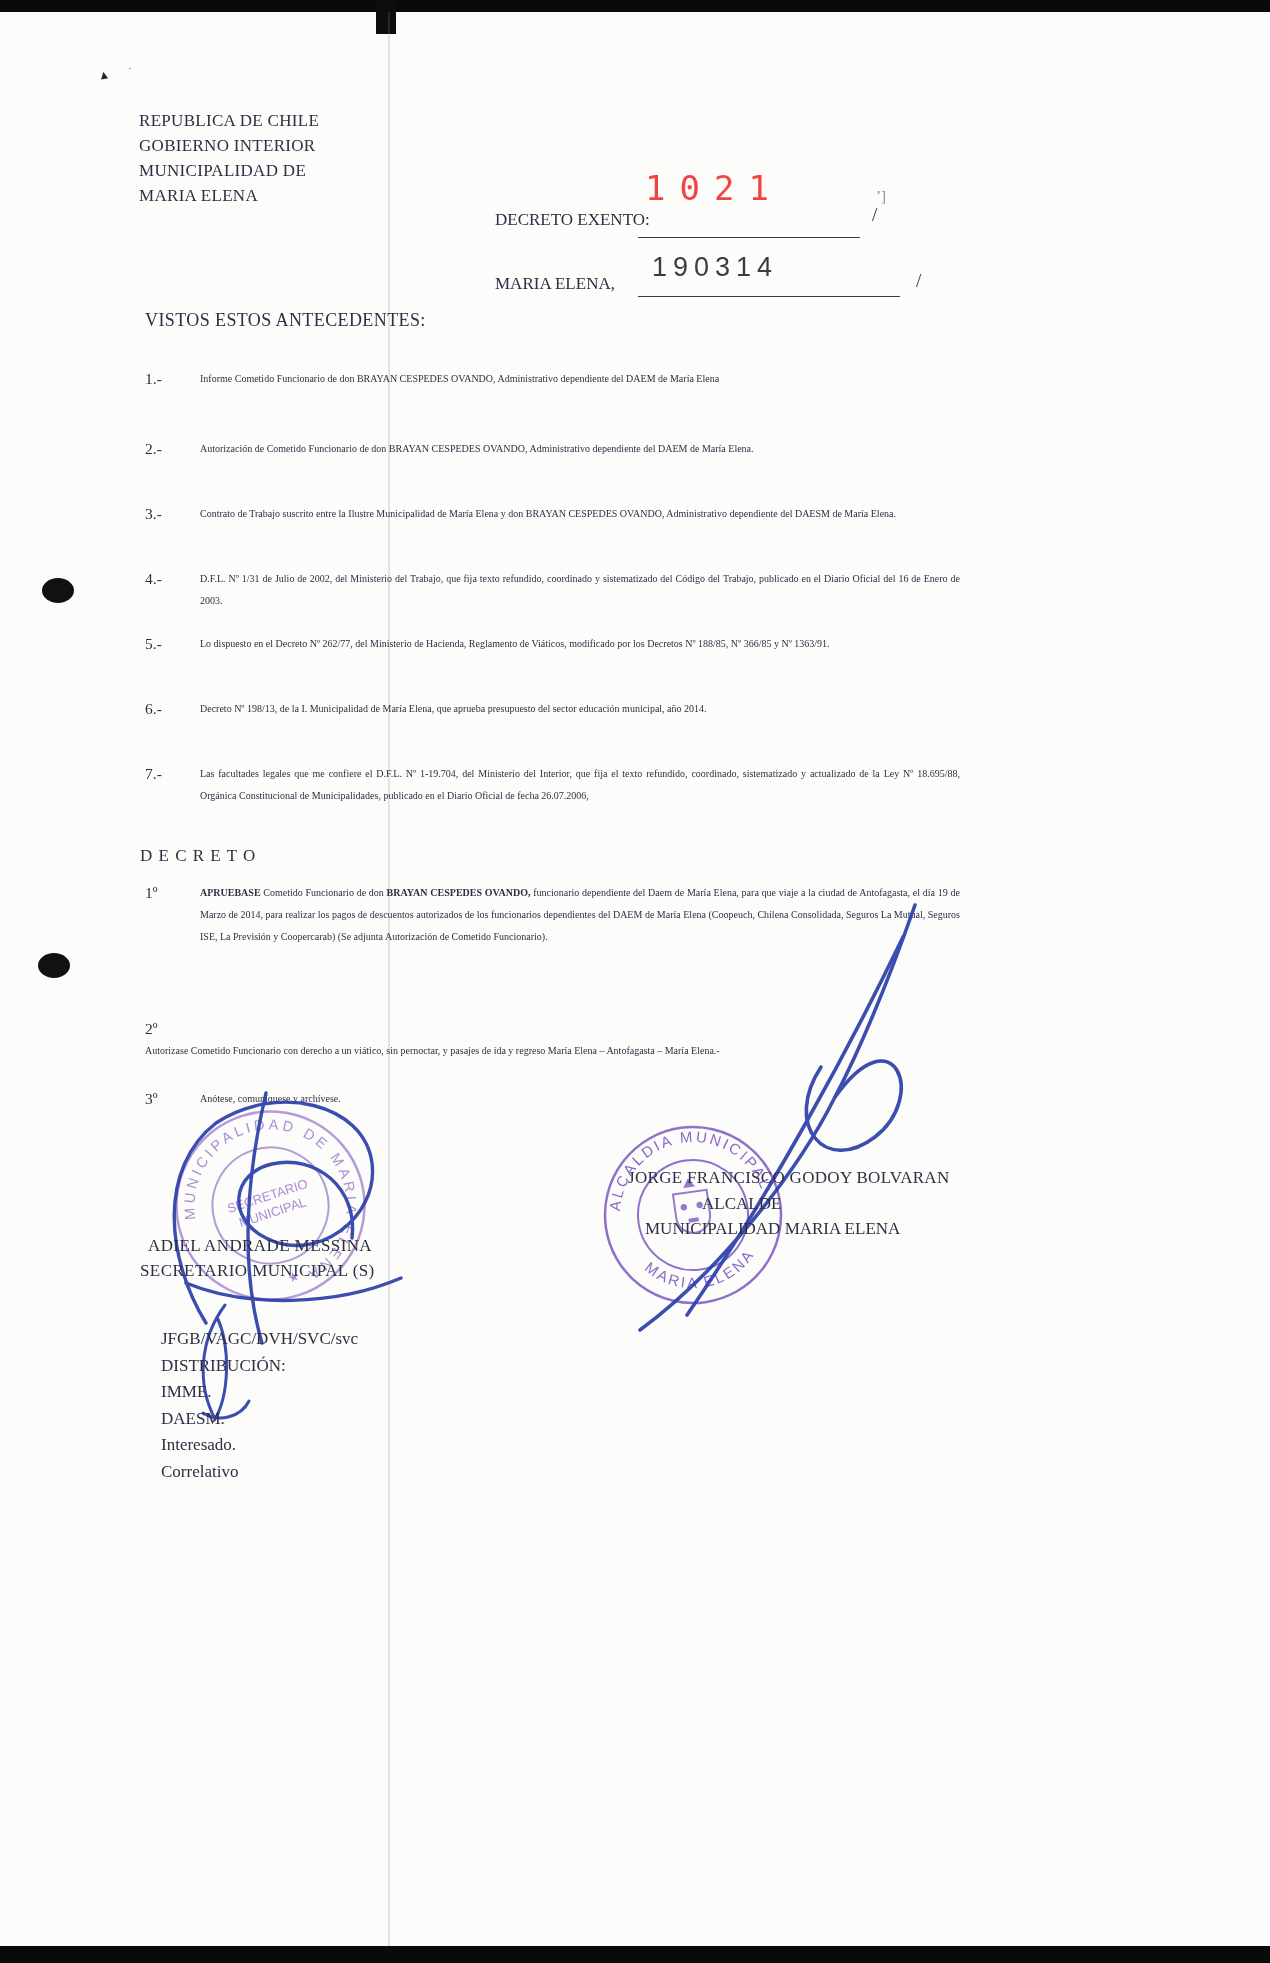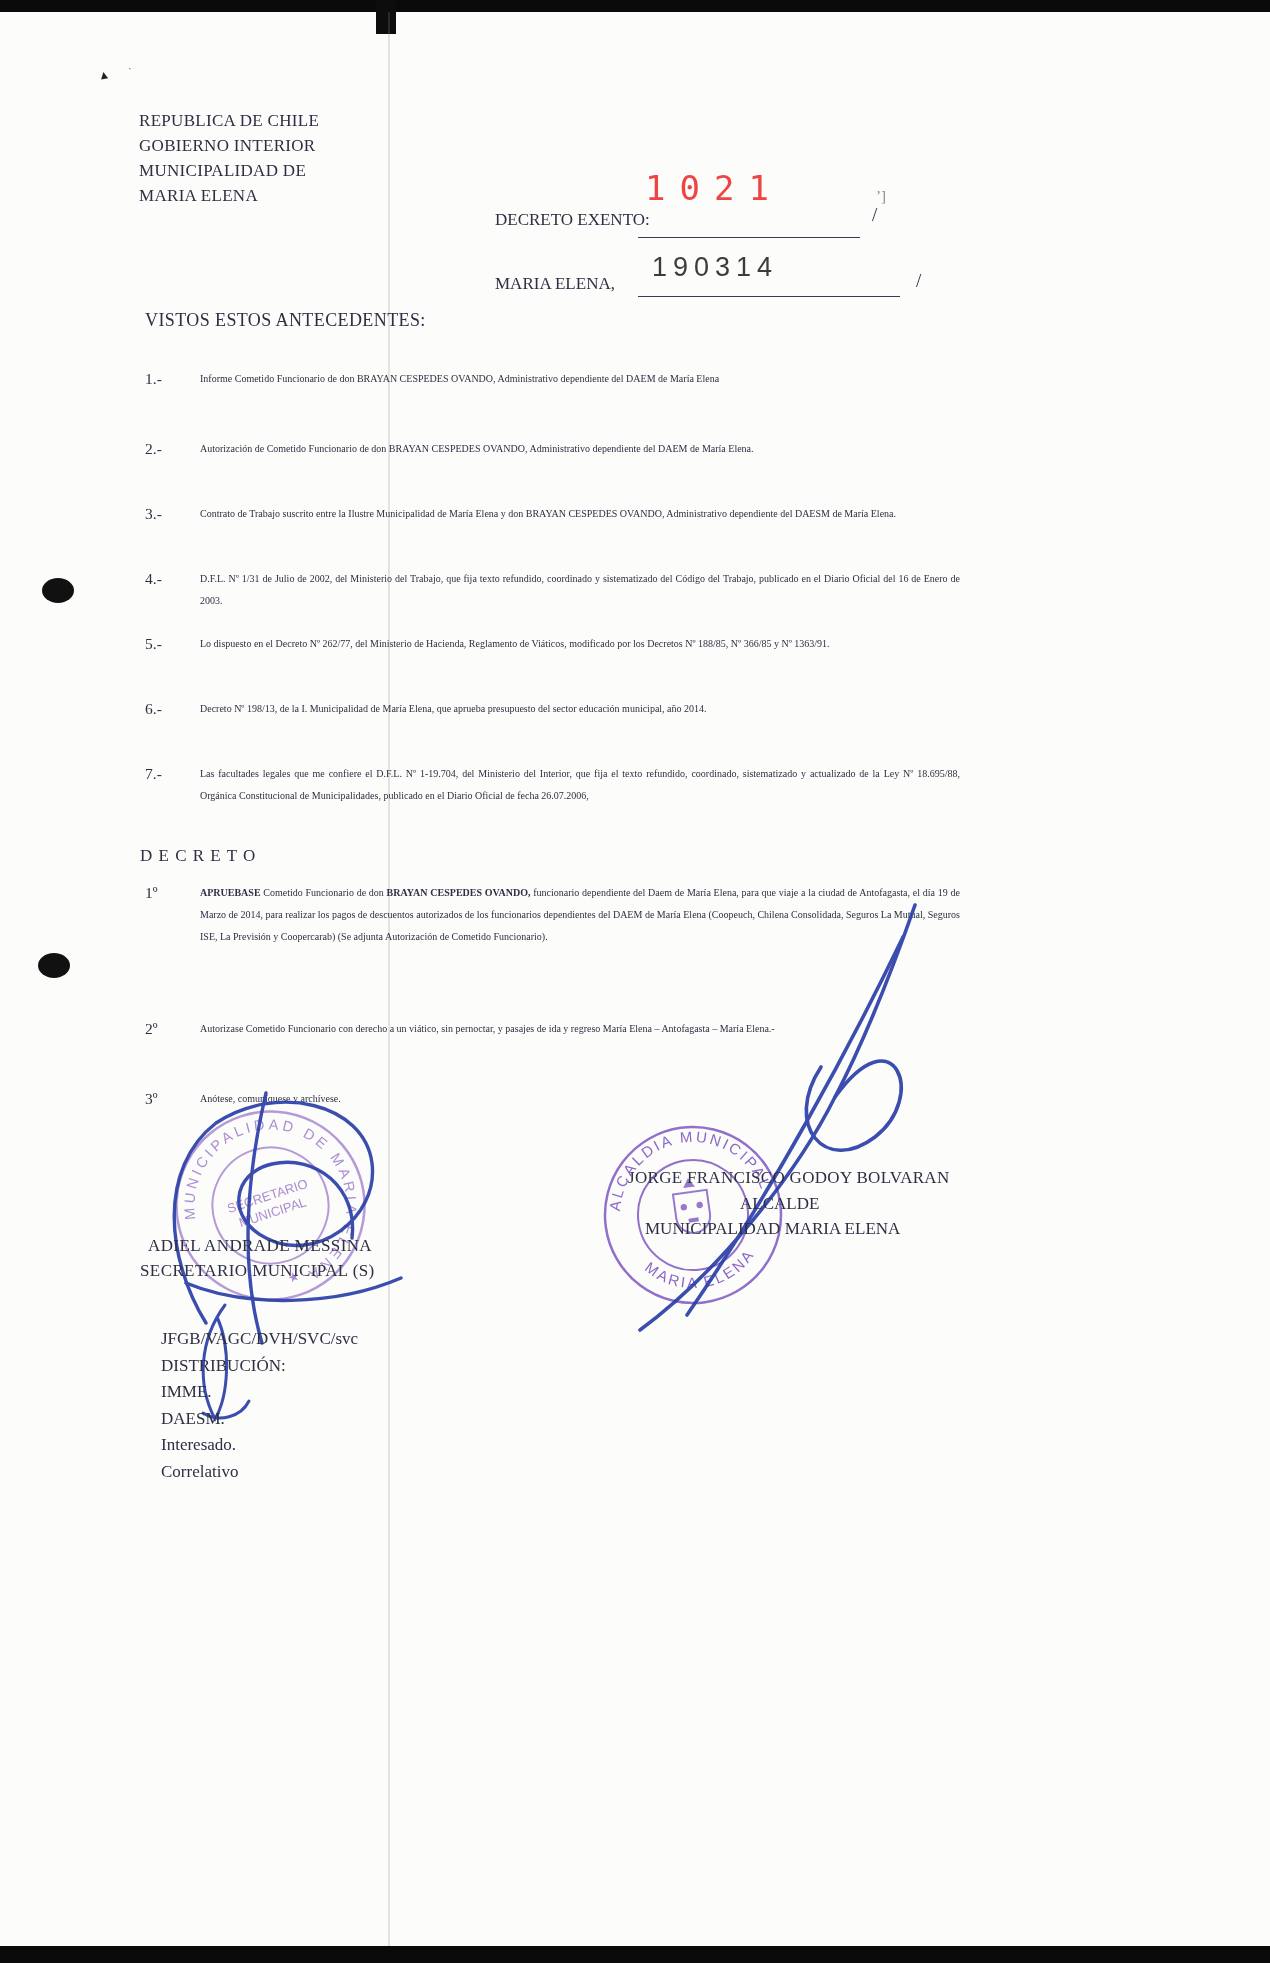--- a/index.html
+++ b/index.html
@@ -33,28 +33,28 @@
   .line-date{left:638px;top:296px;width:262px;border-top:1.6px solid #3a3a52;}
   .slash2{left:916px;top:270px;font-size:19px;}
   
   .vistos-heading{left:145px;top:310px;font-size:18px;letter-spacing:0.4px;}
   .item{display:flex;left:145px;width:815px;}
   .item .num{width:55px;flex:none;font-size:15.5px;line-height:22px;}
   .item .txt{width:760px;font-size:10px;line-height:22px;text-align:justify;font-family:Liberation Serif, serif;}
   .v1{top:368px;} .v2{top:438px;} .v3{top:503px;} .v4{top:568px;}
   .v5{top:633px;} .v6{top:698px;} .v7{top:763px;}
   .decreto-heading{left:140px;top:846px;font-size:17px;letter-spacing:1px;}
-  .d1{top:882px;} .d2{top:1018px;} .d3{top:1088px;align-items:flex-end;}
+  .d1{top:882px;} .d2{top:1018px;flex-direction:column;} .d3{top:1088px;align-items:flex-end;}
   .b{font-weight:bold;}
   
   .sig-svg{pointer-events:none;}
   .name-left{left:148px;top:1236px;font-size:17px;letter-spacing:0.4px;}
   .title-left{left:140px;top:1261px;font-size:17px;letter-spacing:0.4px;}
   .name-right{left:628px;top:1168px;font-size:17px;letter-spacing:0.3px;}
-  .title-right{left:702px;top:1194px;font-size:17px;padding-left:38px;}
+  .title-right{left:702px;top:1194px;font-size:17px;}
   .org-right{left:645px;top:1219px;font-size:17px;}
   .stamp-left{left:168px;top:1103px;transform:rotate(-18deg);}
   .stamp-right{left:598px;top:1120px;transform:rotate(-8deg);}
   
   .footer{left:161px;top:1326px;font-size:17px;line-height:26.5px;}
 </style>
 </head>
 <body>
 
 <div class="page">

